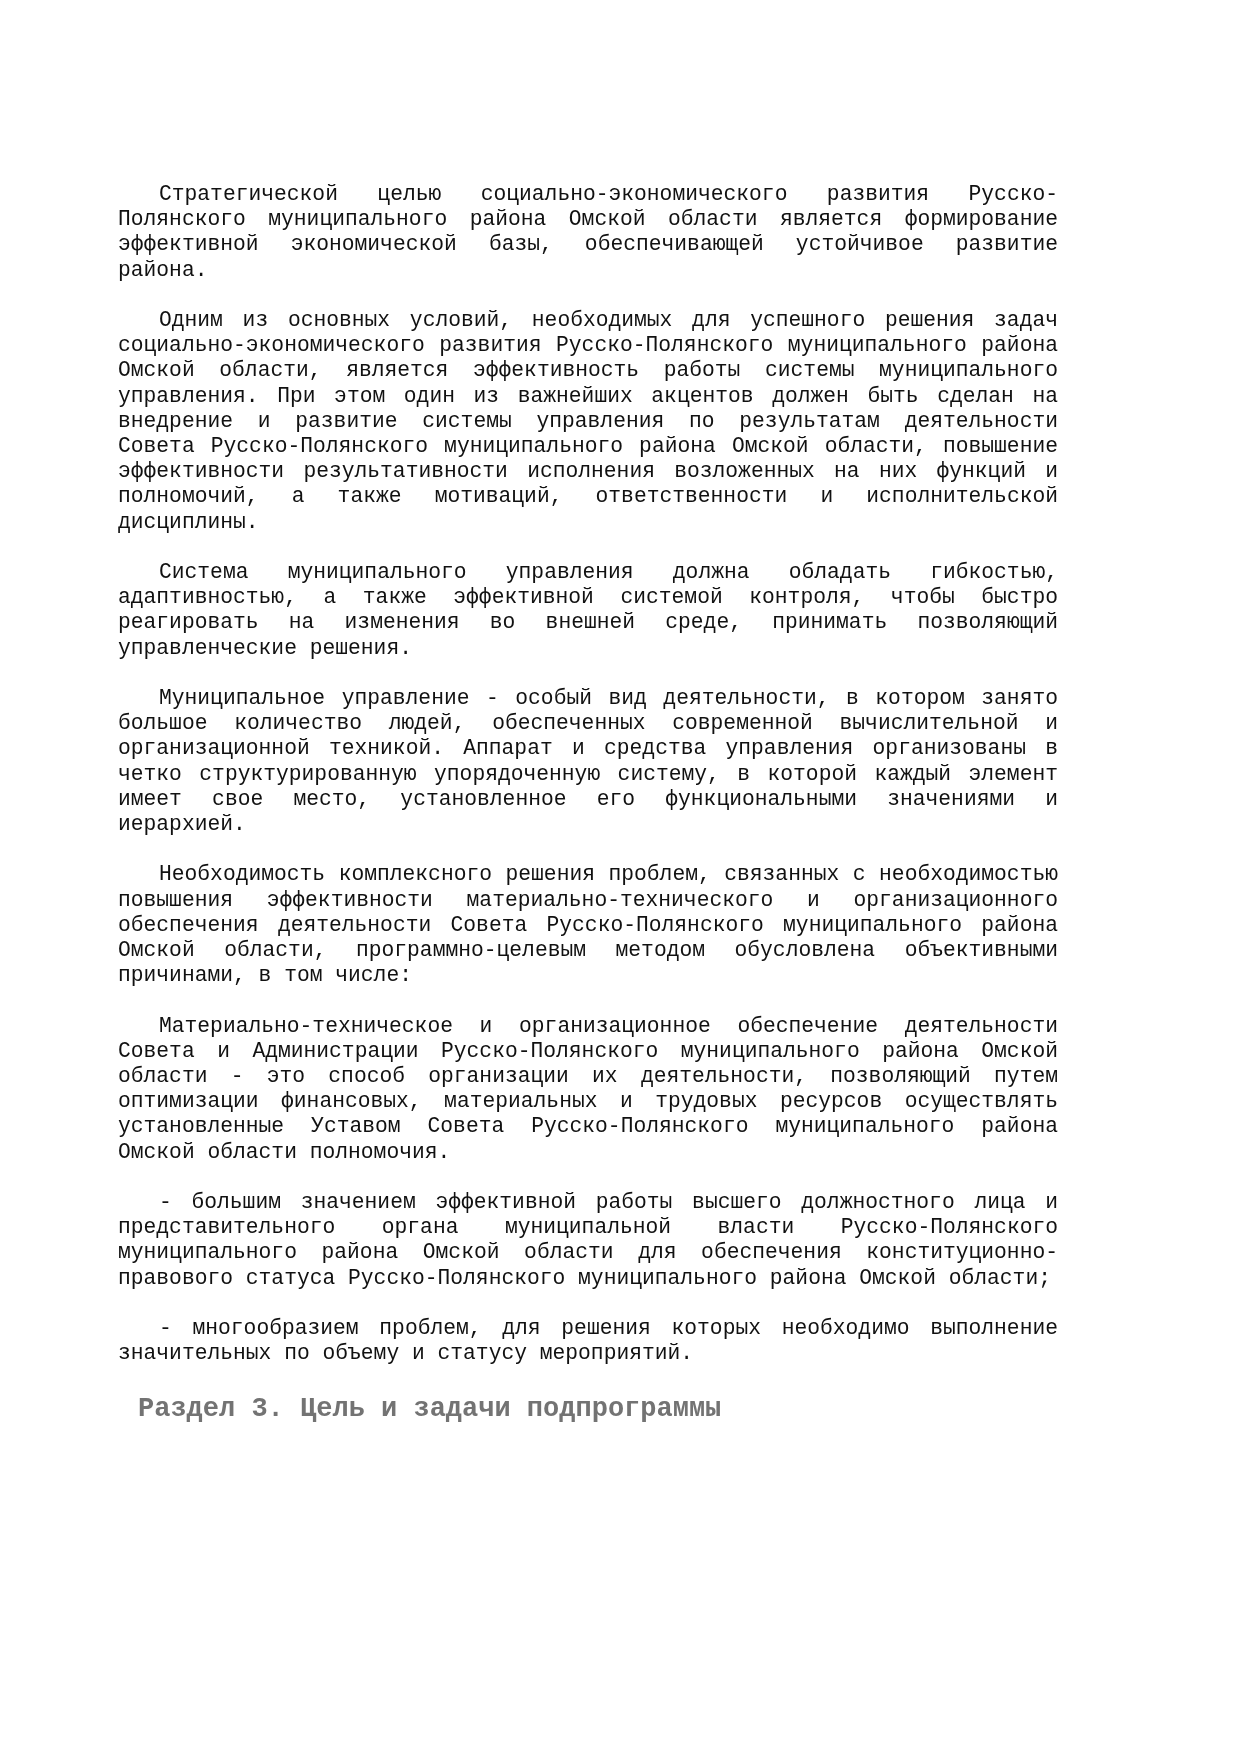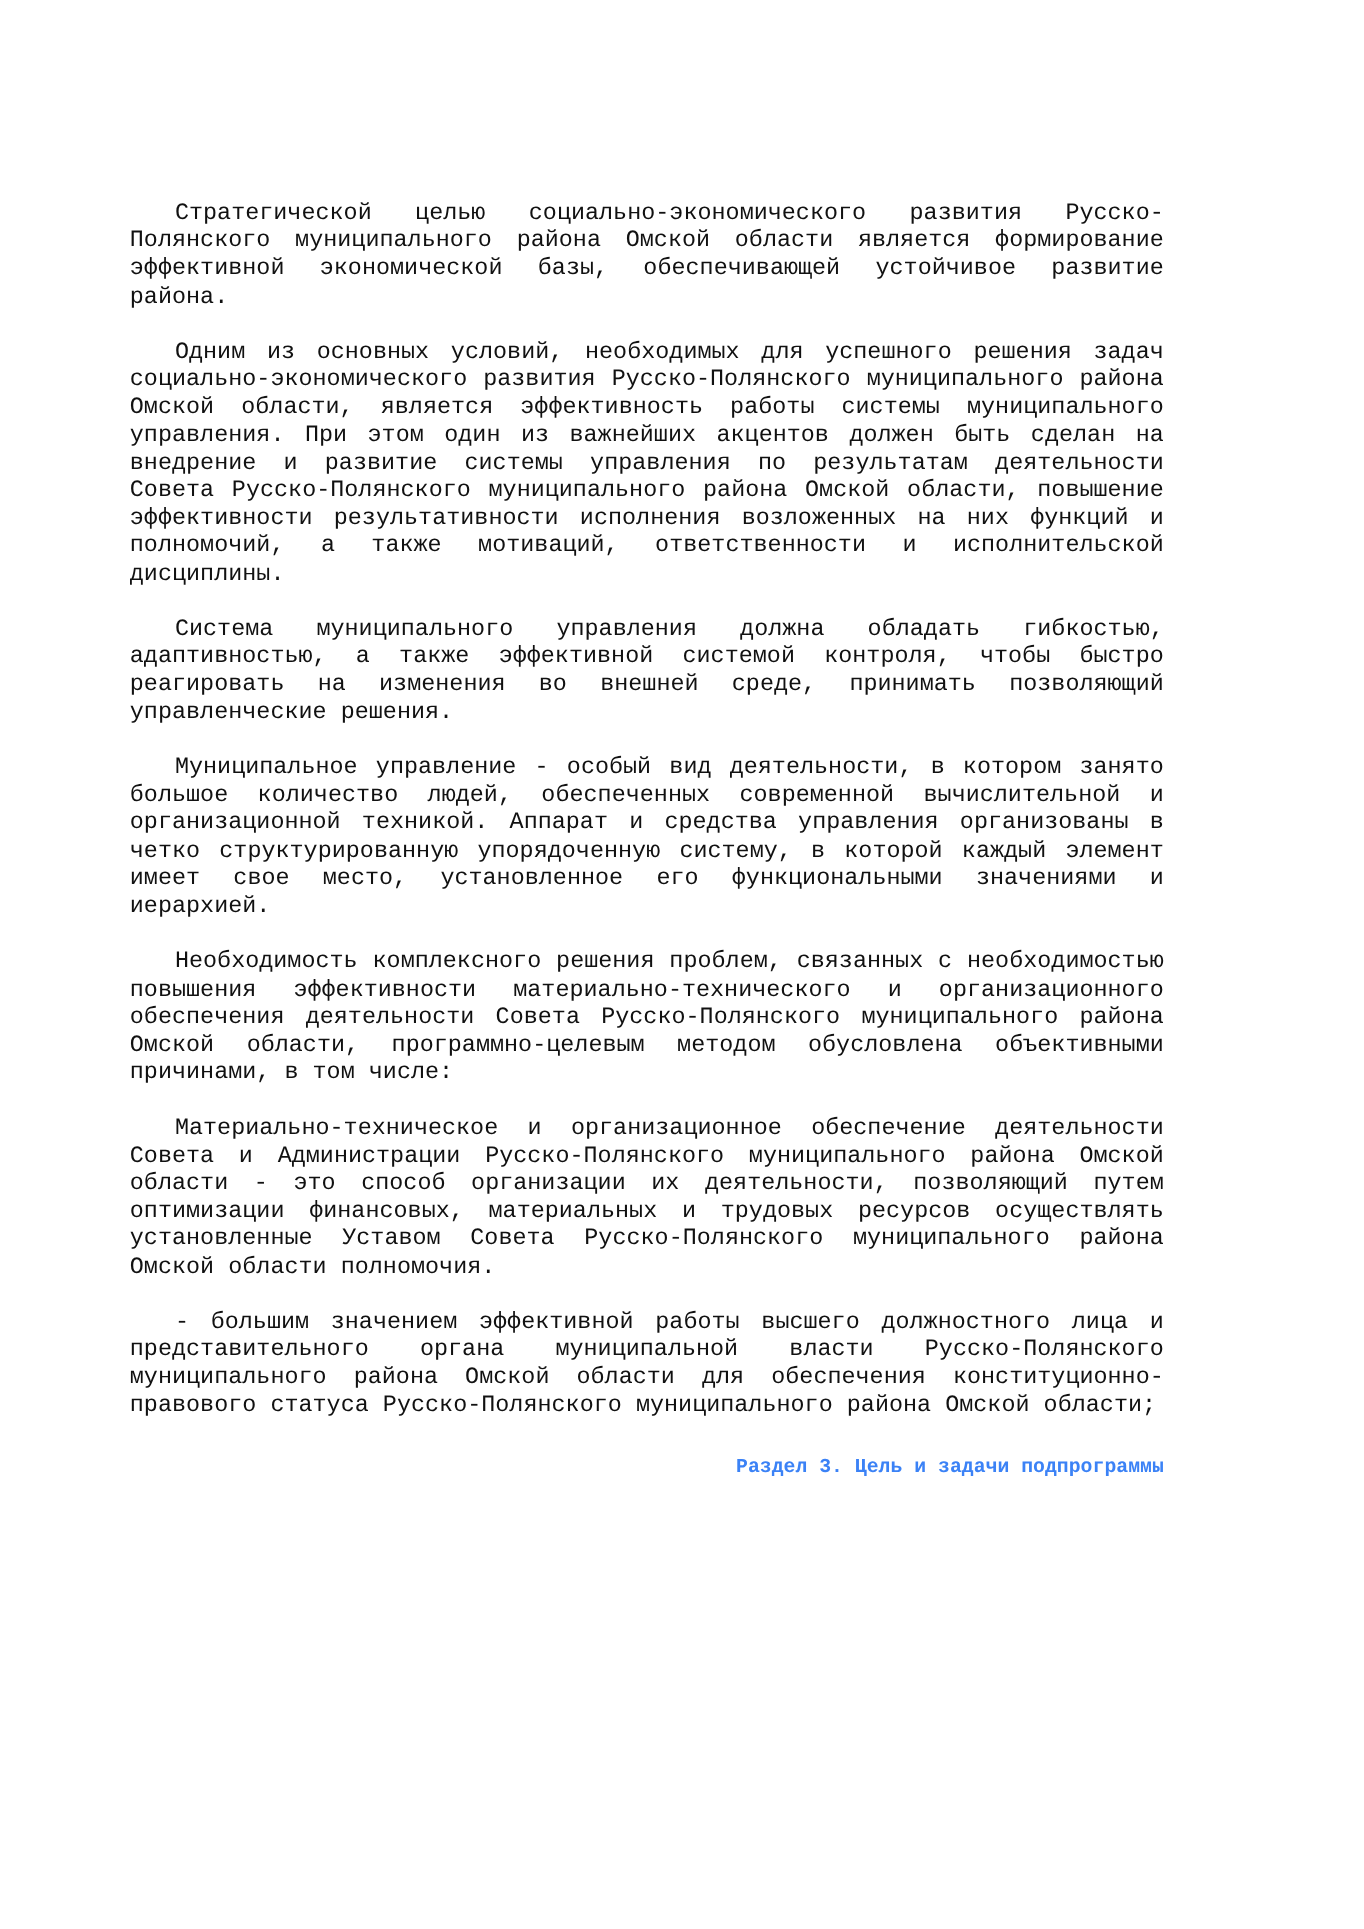--- a/index.html
+++ b/index.html
@@ -25,33 +25,34 @@
       margin-top: 48px;
     }
     .para {
       margin: 0 0 25.2px 0;
       text-align: justify;
       text-indent: 41px;
       hyphens: none;
     }
     .section-heading {
       margin: 28px 0 0 0;
-      text-align: right;
+      text-align: left;
       font-weight: bold;
-      font-size: 18px;
+      font-size: 27px;
       line-height: 30px;
-      color: #3b82f6;
+      color: #737373;
       padding-left: 20px;
     }
   </style>
 </head>
 <body>
 
 <div class="page">
   <p class="para">Стратегической целью социально-экономического развития Русско-Полянского муниципального района Омской области является формирование эффективной экономической базы, обеспечивающей устойчивое развитие района.</p>
   <p class="para">Одним из основных условий, необходимых для успешного решения задач социально-экономического развития Русско-Полянского муниципального района Омской области, является эффективность работы системы муниципального управления. При этом один из важнейших акцентов должен быть сделан на внедрение и развитие системы управления по результатам деятельности Совета Русско-Полянского муниципального района Омской области, повышение эффективности результативности исполнения возложенных на них функций и полномочий, а также мотиваций, ответственности и исполнительской дисциплины.</p>
   <p class="para">Система муниципального управления должна обладать гибкостью, адаптивностью, а также эффективной системой контроля, чтобы быстро реагировать на изменения во внешней среде, принимать позволяющий управленческие решения.</p>
   <p class="para">Муниципальное управление - особый вид деятельности, в котором занято большое количество людей, обеспеченных современной вычислительной и организационной техникой. Аппарат и средства управления организованы в четко структурированную упорядоченную систему, в которой каждый элемент имеет свое место, установленное его функциональными значениями и иерархией.</p>
   <p class="para">Необходимость комплексного решения проблем, связанных с необходимостью повышения эффективности материально-технического и организационного обеспечения деятельности Совета Русско-Полянского муниципального района Омской области, программно-целевым методом обусловлена объективными причинами, в том числе:</p>
   <p class="para">Материально-техническое и организационное обеспечение деятельности Совета и Администрации Русско-Полянского муниципального района Омской области - это способ организации их деятельности, позволяющий путем оптимизации финансовых, материальных и трудовых ресурсов осуществлять установленные Уставом Совета Русско-Полянского муниципального района Омской области полномочия.</p>
   <p class="para">- большим значением эффективной работы высшего должностного лица и представительного органа муниципальной власти Русско-Полянского муниципального района Омской области для обеспечения конституционно-правового статуса Русско-Полянского муниципального района Омской области;</p>
+  <p class="para">- многообразием проблем, для решения которых необходимо выполнение значительных по объему и статусу мероприятий.</p>
   <h2 class="section-heading">Раздел 3. Цель и задачи подпрограммы</h2>
 </div>
 
 </body></html>

